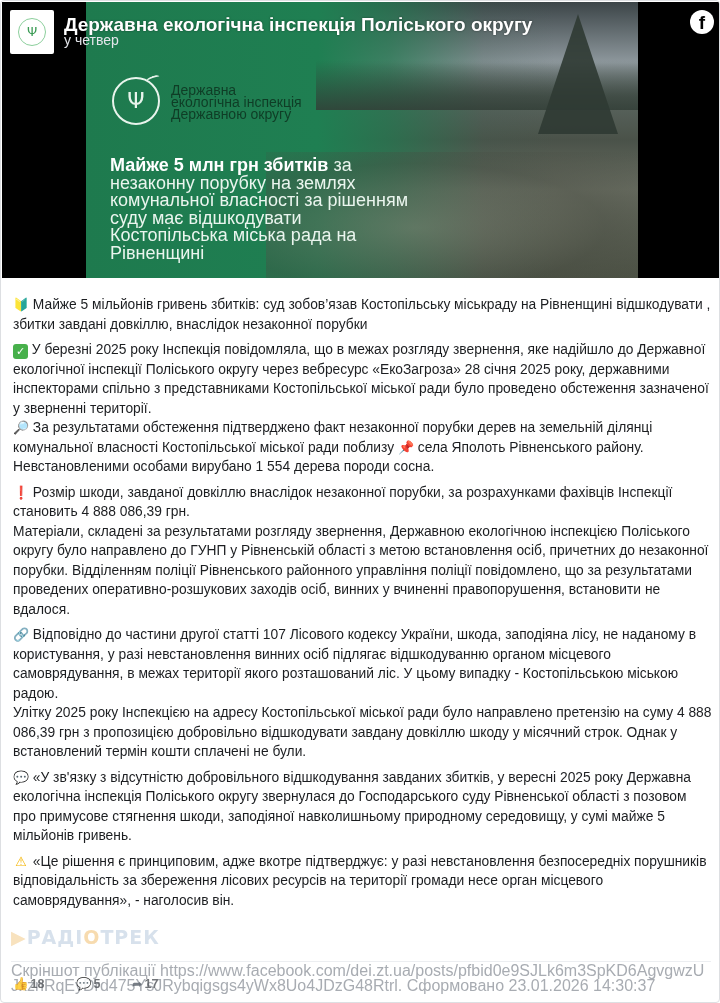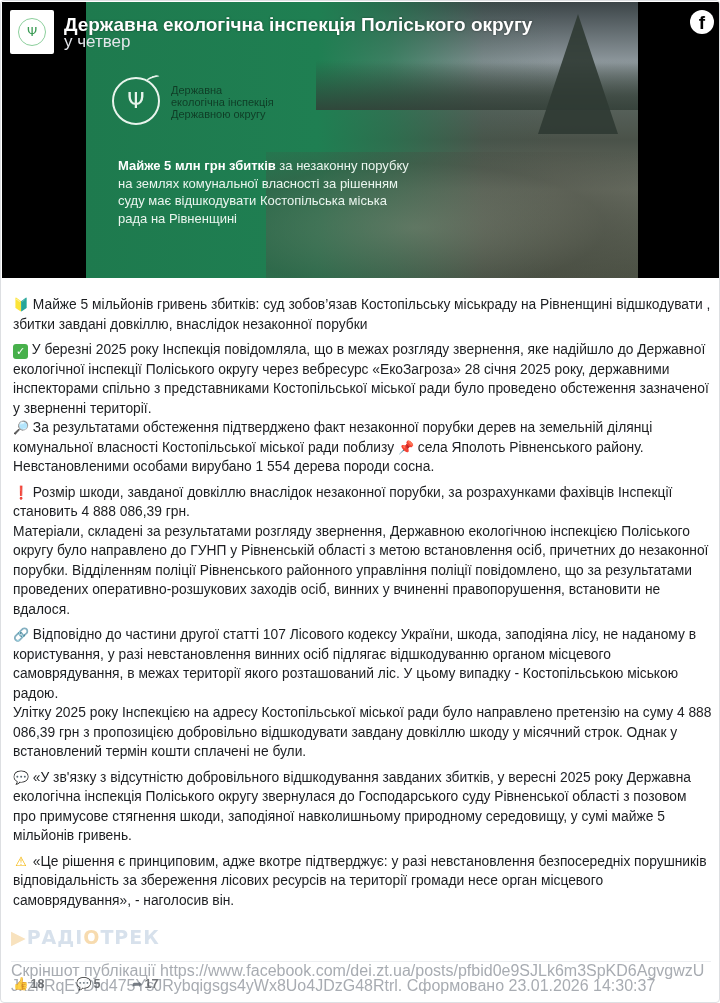--- a/index.html
+++ b/index.html
@@ -35,44 +35,44 @@
     position: absolute; left: 180px; top: 150px; width: 372px; height: 126px;
     background: radial-gradient(ellipse at 40% 60%, rgba(120,125,110,0.6), rgba(70,75,65,0.4) 60%, rgba(0,0,0,0) 100%);
   }
   .logo-ring {
     position: absolute; left: 26px; top: 75px; width: 48px; height: 48px;
     border: 2px solid #e8f4ec; border-radius: 50%;
   }
   .logo-ring .trident { position:absolute; left: 0; top: 0; width: 44px; height: 44px; color:#e8f4ec; font-size: 22px; text-align:center; line-height:44px; font-family: "DejaVu Sans", sans-serif; }
   .logo-bird { position: absolute; left: 60px; top: 74px; width: 14px; height: 6px; border-top: 2px solid #e8f4ec; border-radius: 50% 50% 0 0; transform: rotate(-20deg); }
   .logo-text {
-    position: absolute; left: 85px; top: 82px; font-size: 11px; line-height: 12px; color: #0f3d26;
+    position: absolute; left: 85px; top: 82px; font-size: 14px; line-height: 12px; color: #0f3d26;
   }
   .logo-text div { white-space: nowrap; }
   .headline {
     position: absolute; left: 24px; top: 155px; width: 300px;
-    font-size: 13px; line-height: 17.5px; color: #eaf5ee; font-weight: 400; margin-left: 8px;
+    font-size: 18px; line-height: 17.5px; color: #eaf5ee; font-weight: 400;
   }
   .headline b { font-weight: 700; color: #ffffff; }
 
   
   .avatar {
     position: absolute; left: 9px; top: 9px; width: 44px; height: 44px; background: #fff;
     border-radius: 2px;
   }
   .avatar .ring {
     position: absolute; left: 8px; top: 8px; width: 28px; height: 28px; border: 1.5px solid #8ccf9c; border-radius: 50%;
     color: #3b9b55; font-size: 13px; text-align: center; line-height: 25px; font-family: "DejaVu Sans", sans-serif;
   }
   .page-name {
     position: absolute; left: 63px; top: 13px; font-size: 19px; font-weight: 700; color: #ffffff; white-space: nowrap;
     text-shadow: 0 0 2px rgba(0,0,0,0.5);
   }
   .post-time {
-    position: absolute; left: 63px; top: 31px; font-size: 17px; color: #e4e6eb; white-space: nowrap;
+    position: absolute; left: 63px; top: 31px; font-size: 14px; color: #e4e6eb; white-space: nowrap;
   }
   .fb-icon {
     position: absolute; left: 689px; top: 9px; width: 24px; height: 24px; border-radius: 50%; background: #fff;
     color: #000; font-weight: 700; font-size: 19px; line-height: 26px; text-align: center; font-family: "Liberation Sans", sans-serif;
     overflow: hidden;
   }
 
   
   .content {
     position: absolute; left: 12px; top: 294px; width: 700px;

